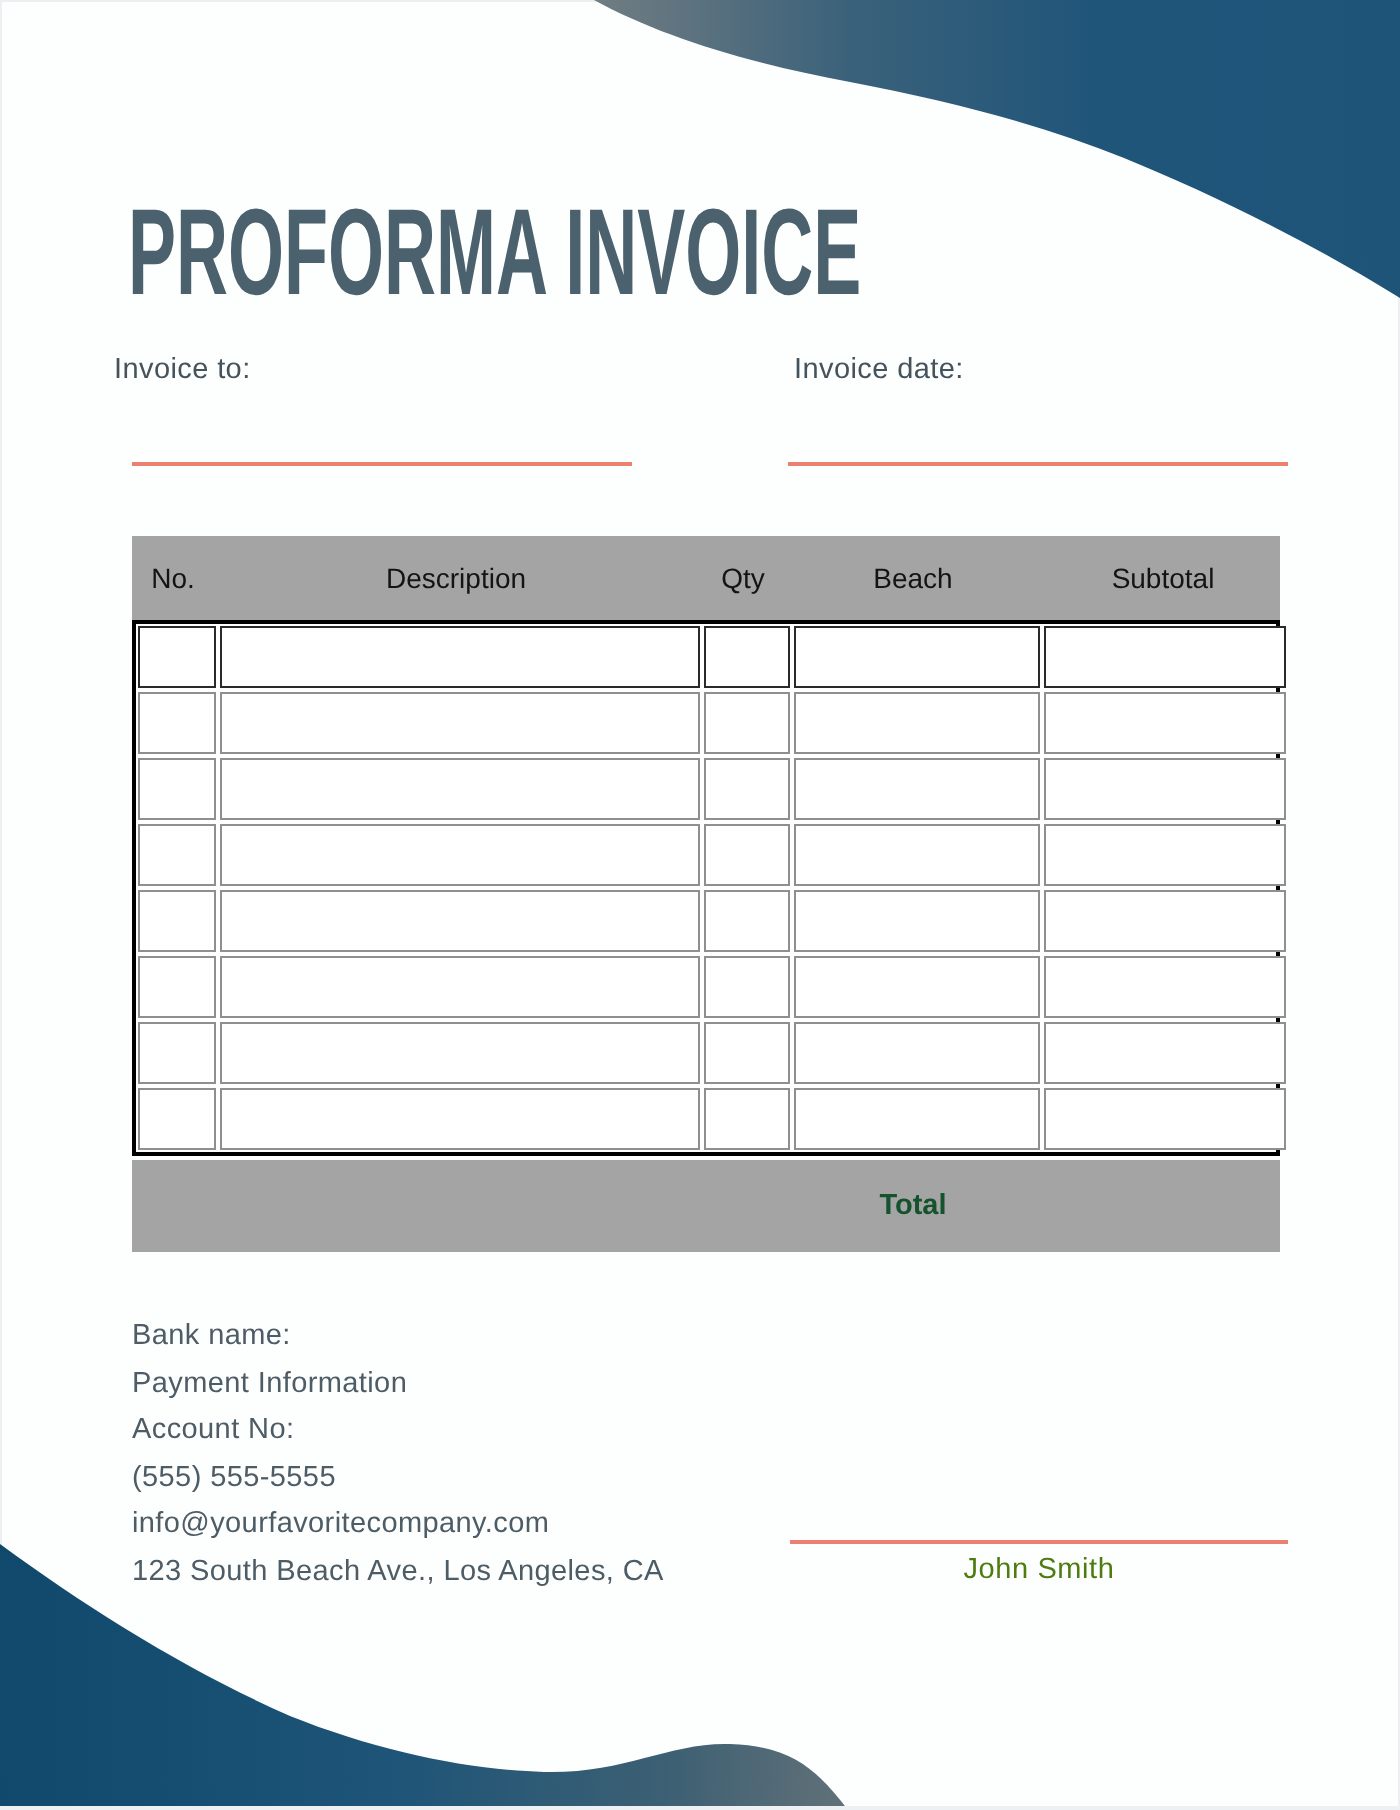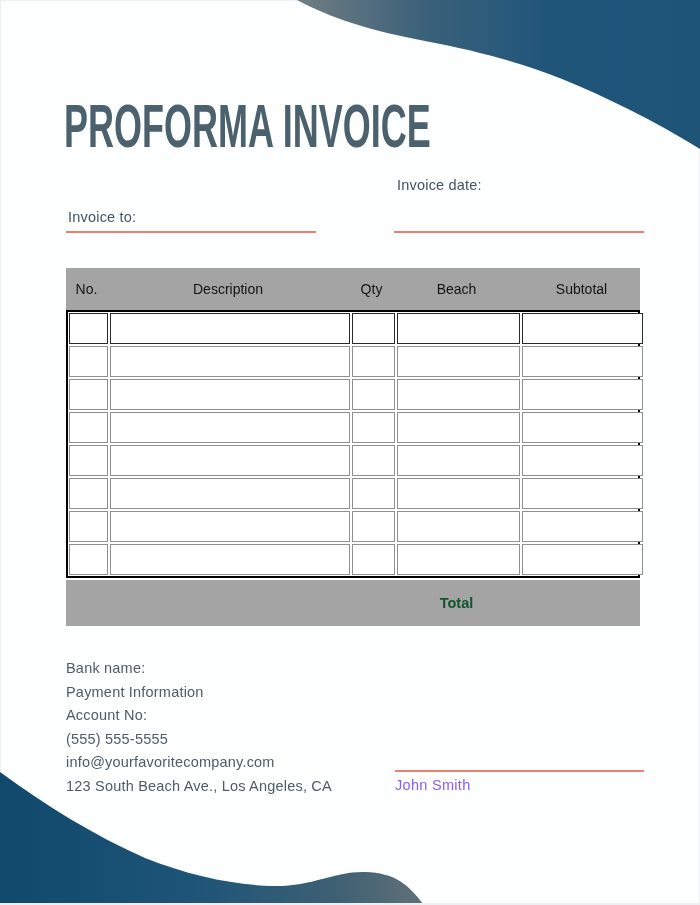--- a/index.html
+++ b/index.html
@@ -17,21 +17,21 @@
   .page-title{
     position:absolute;left:64px;top:91px;margin:0;
     font-size:60px;font-weight:700;color:#4b616d;
     letter-spacing:0px;white-space:nowrap;
     transform:scale(0.60,1.02);transform-origin:left top;
   }
 
   .field-label{
     position:absolute;font-size:14.5px;color:#45535d;letter-spacing:.2px;
   }
-  .label-to{left:68px;top:177px;margin-top:32px;}
+  .label-to{left:57px;top:177px;}
   .label-date{left:397px;top:177px;}
 
   .fill-line{
     position:absolute;height:2px;background:#ec7f6f;border:0;
   }
   .line-to{left:66px;top:231px;width:250px;}
   .line-date{left:394px;top:231px;width:250px;}
   .line-signature{left:395px;top:770px;width:249px;}
 
   .invoice-table{position:absolute;left:66px;top:268px;width:574px;border-radius:20px;}
@@ -52,21 +52,21 @@
   .t-foot .fcell{text-align:center;font-weight:700;}
 
   .payment{
     position:absolute;left:66px;top:657px;
     font-size:14.5px;color:#4e5c66;letter-spacing:.2px;
   }
   .payment div{height:23.5px;line-height:23.5px;}
 
   .signature-name{
     position:absolute;left:395px;top:777px;width:249px;
-    text-align:left;font-size:14.5px;color:#8b5cf6;letter-spacing:.3px;
+    text-align:center;font-size:14.5px;color:#4d7c0f;letter-spacing:.3px;
   }
 </style>
 </head>
 <body>
 
 <div class="page">
 
   <svg class="wave wave-top" width="700" height="200" viewBox="0 0 700 200" aria-hidden="true">
     <defs>
       <linearGradient id="gradTop" gradientUnits="userSpaceOnUse" x1="297" y1="0" x2="700" y2="0">

